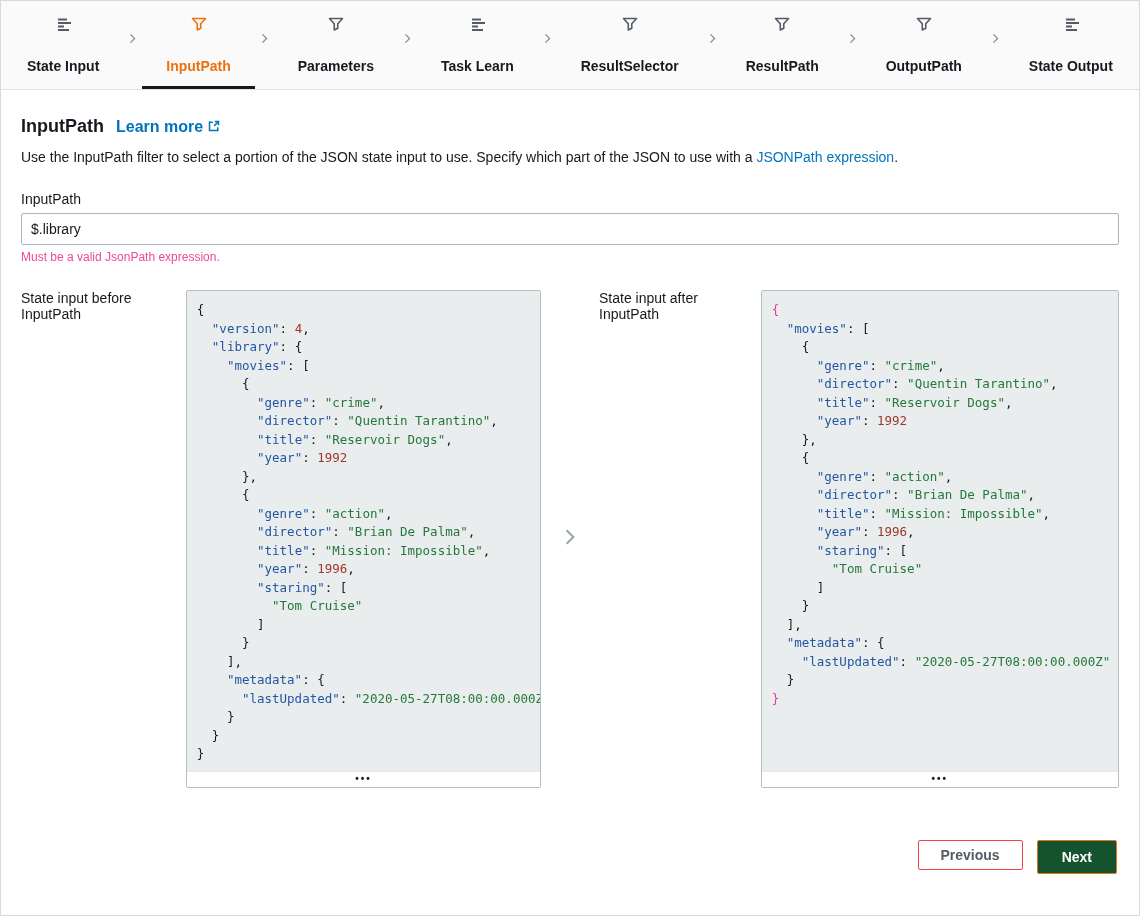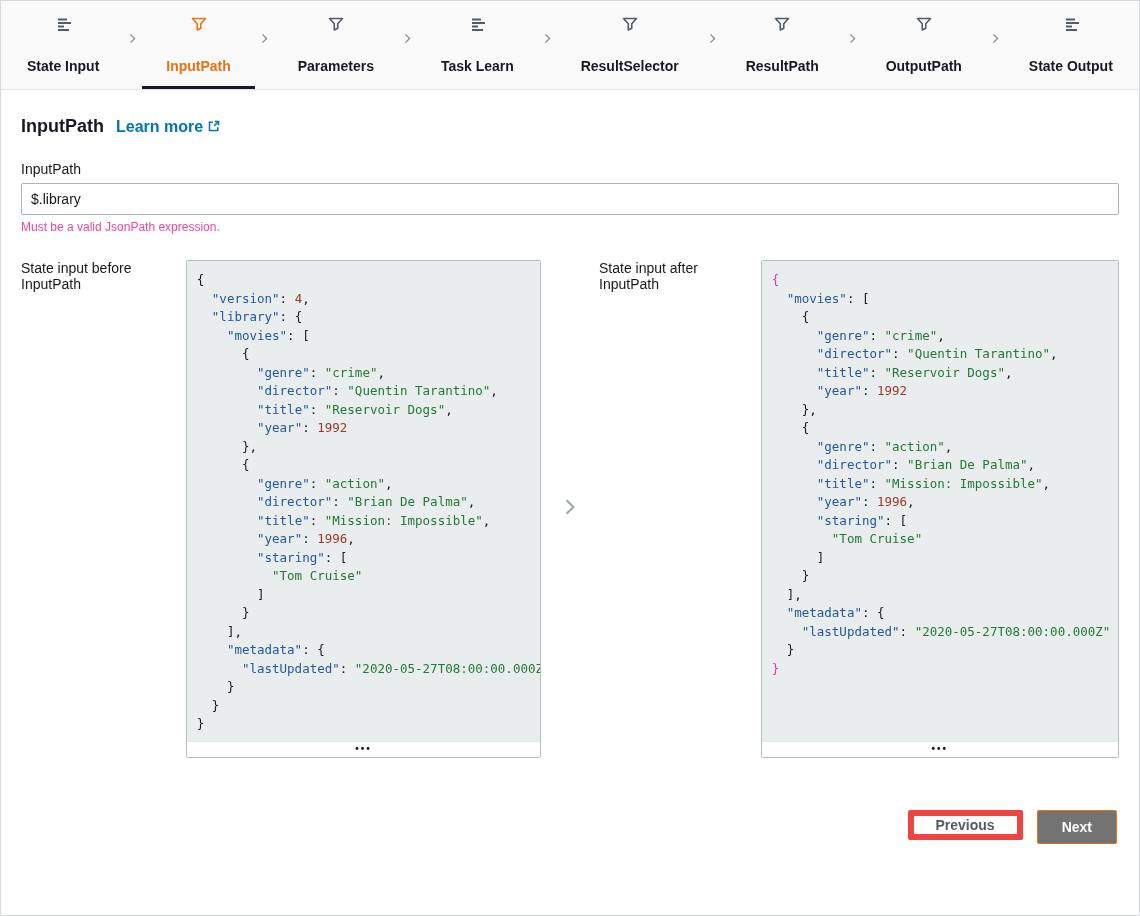--- a/index.html
+++ b/index.html
@@ -38,22 +38,22 @@
   .jk { color:#2456a4; }
   .js { color:#247838; }
   .jn { color:#a03728; }
   .hl { color:#eb379b; }
   .panel-footer { height:16px; background:#fff; border-top:1px solid #e4e7e7; display:flex; align-items:center; justify-content:center; cursor:pointer; }
   .dots { font-size:10px; letter-spacing:2px; color:#16191f; font-weight:bold; line-height:1; transform:translateY(-1px); }
 
   
   .actions { margin-top:52px; display:flex; justify-content:flex-end; gap:14px; padding-right:2px; }
   .btn { font-family:"Liberation Sans",sans-serif; font-size:14px; font-weight:bold; border-radius:2px; cursor:pointer; height:30px; display:inline-flex; align-items:center; }
-  .btn-secondary { background:#fff; border:6px solid #ef4444; color:#545b64; padding:0 22px; }
-  .btn-primary { background:#737373; border:1px solid #ec7211; color:#fff; padding:16px 24px; }
+  .btn-secondary { background:#fff; border:1px solid #ef4444; color:#545b64; padding:0 22px; }
+  .btn-primary { background:#14532d; border:1px solid #ec7211; color:#fff; padding:16px 24px; }
 </style>
 </head>
 <body>
 
 <div class="page">
 
   <div class="stepper">
 
     <div class="step">
       <span class="step-icon">
@@ -187,20 +187,21 @@
         <span>
           <svg width="12" height="12" viewBox="0 0 16 16">
               <path d="M13 9.5V14H2V3h4.5" fill="none" stroke="currentColor" stroke-width="2"></path>
               <path d="M9 2h5v5" fill="none" stroke="currentColor" stroke-width="2"></path>
               <path d="M14 2L8.2 7.8" fill="none" stroke="currentColor" stroke-width="2"></path>
             </svg>
         </span>
       </a>
     </div>
 
+    <div class="description"><span>Use the InputPath filter to select a portion of the JSON state input to use. Specify which part of the JSON to use with a </span><a class="inline-link">JSONPath expression</a><span>.</span></div>
 
     <div class="form-label">InputPath</div>
     <input class="path-input" type="text" value="$.library" style="">
     <div class="helper">Must be a valid JsonPath expression.</div>
 
     
     <div class="panels">
 
       <div class="panel-col">
         <div class="panel-title">State input before InputPath</div>

